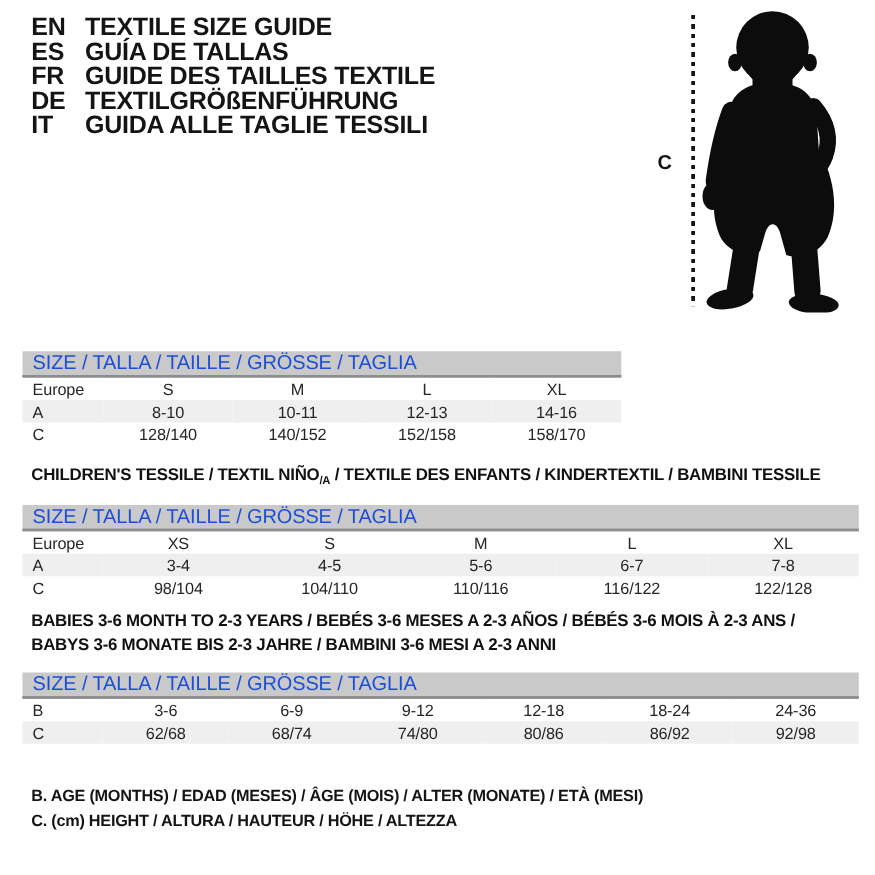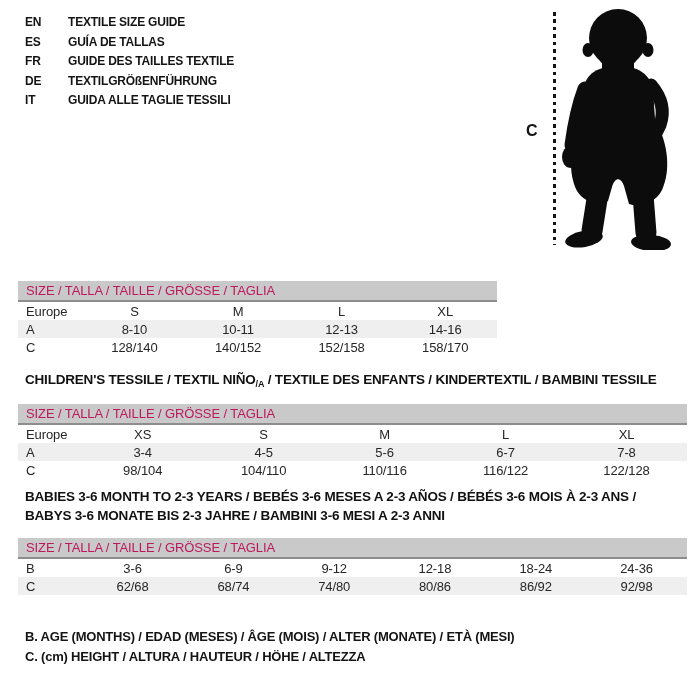--- a/index.html
+++ b/index.html
@@ -1,20 +1,20 @@
 <!DOCTYPE html>
 <html><head>
 <meta charset="utf-8">
 <style>
   html,body{margin:0;padding:0;background:#fff;}
   .page{position:relative;width:700px;height:700px;background:#ffffff;overflow:hidden;
         font-family:"Liberation Sans",sans-serif;color:#1a1a1a;}
 
   
-  .lang-block{position:absolute;left:25px;top:13px;font-weight:bold;font-size:12px;
+  .lang-block{position:absolute;left:25px;top:13px;font-weight:bold;font-size:20px;
               letter-spacing:-0.2px;color:#141414;}
   .lang-row{line-height:19.5px;white-space:nowrap;}
   .lang-code{display:inline-block;width:43px;}
 
   
   .baby-svg{position:absolute;left:555px;top:5px;}
   .dotted-line{position:absolute;left:553px;top:12px;width:3px;height:233px;
                background:repeating-linear-gradient(to bottom,#141414 0 3.5px,transparent 3.5px 7.5px);}
   .measure-label{position:absolute;left:526px;top:122px;font-weight:bold;font-size:16px;color:#141414;}
 
@@ -23,21 +23,21 @@
                  letter-spacing:-0.2px;white-space:nowrap;color:#111;}
   #junior-title{top:249px;}
   #children-title{top:372px;}
   #babies-title{top:487px;line-height:19px;}
   .title-sub{font-size:9px;vertical-align:-3px;}
 
   
   .size-table{position:absolute;left:18px;border-collapse:collapse;table-layout:fixed;
               font-size:13px;color:#262626;letter-spacing:-0.1px;}
   .size-table th{background:#c9c9c9;border-bottom:2px solid #8d8d8d;font-weight:normal;
-                 text-align:left;padding:0 0 0 8px;height:19px;font-size:13px;color:#be185d;}
+                 text-align:left;padding:0 0 0 8px;height:19px;font-size:16px;color:#1d4ed8;}
   .size-table td{height:18px;text-align:center;padding:0;font-weight:normal;}
   .size-table td.lbl{text-align:left;padding-left:8px;margin-top:32px;}
   .size-table tr.shaded td{background:#efefef;}
   #junior-table{top:281px;width:479px;}
   #children-table{top:404px;width:669px;}
   #babies-table{top:538px;width:669px;}
 
   
   .footnotes{position:absolute;left:25px;top:627px;font-weight:bold;font-size:13px;
              letter-spacing:-0.2px;color:#141414;}

